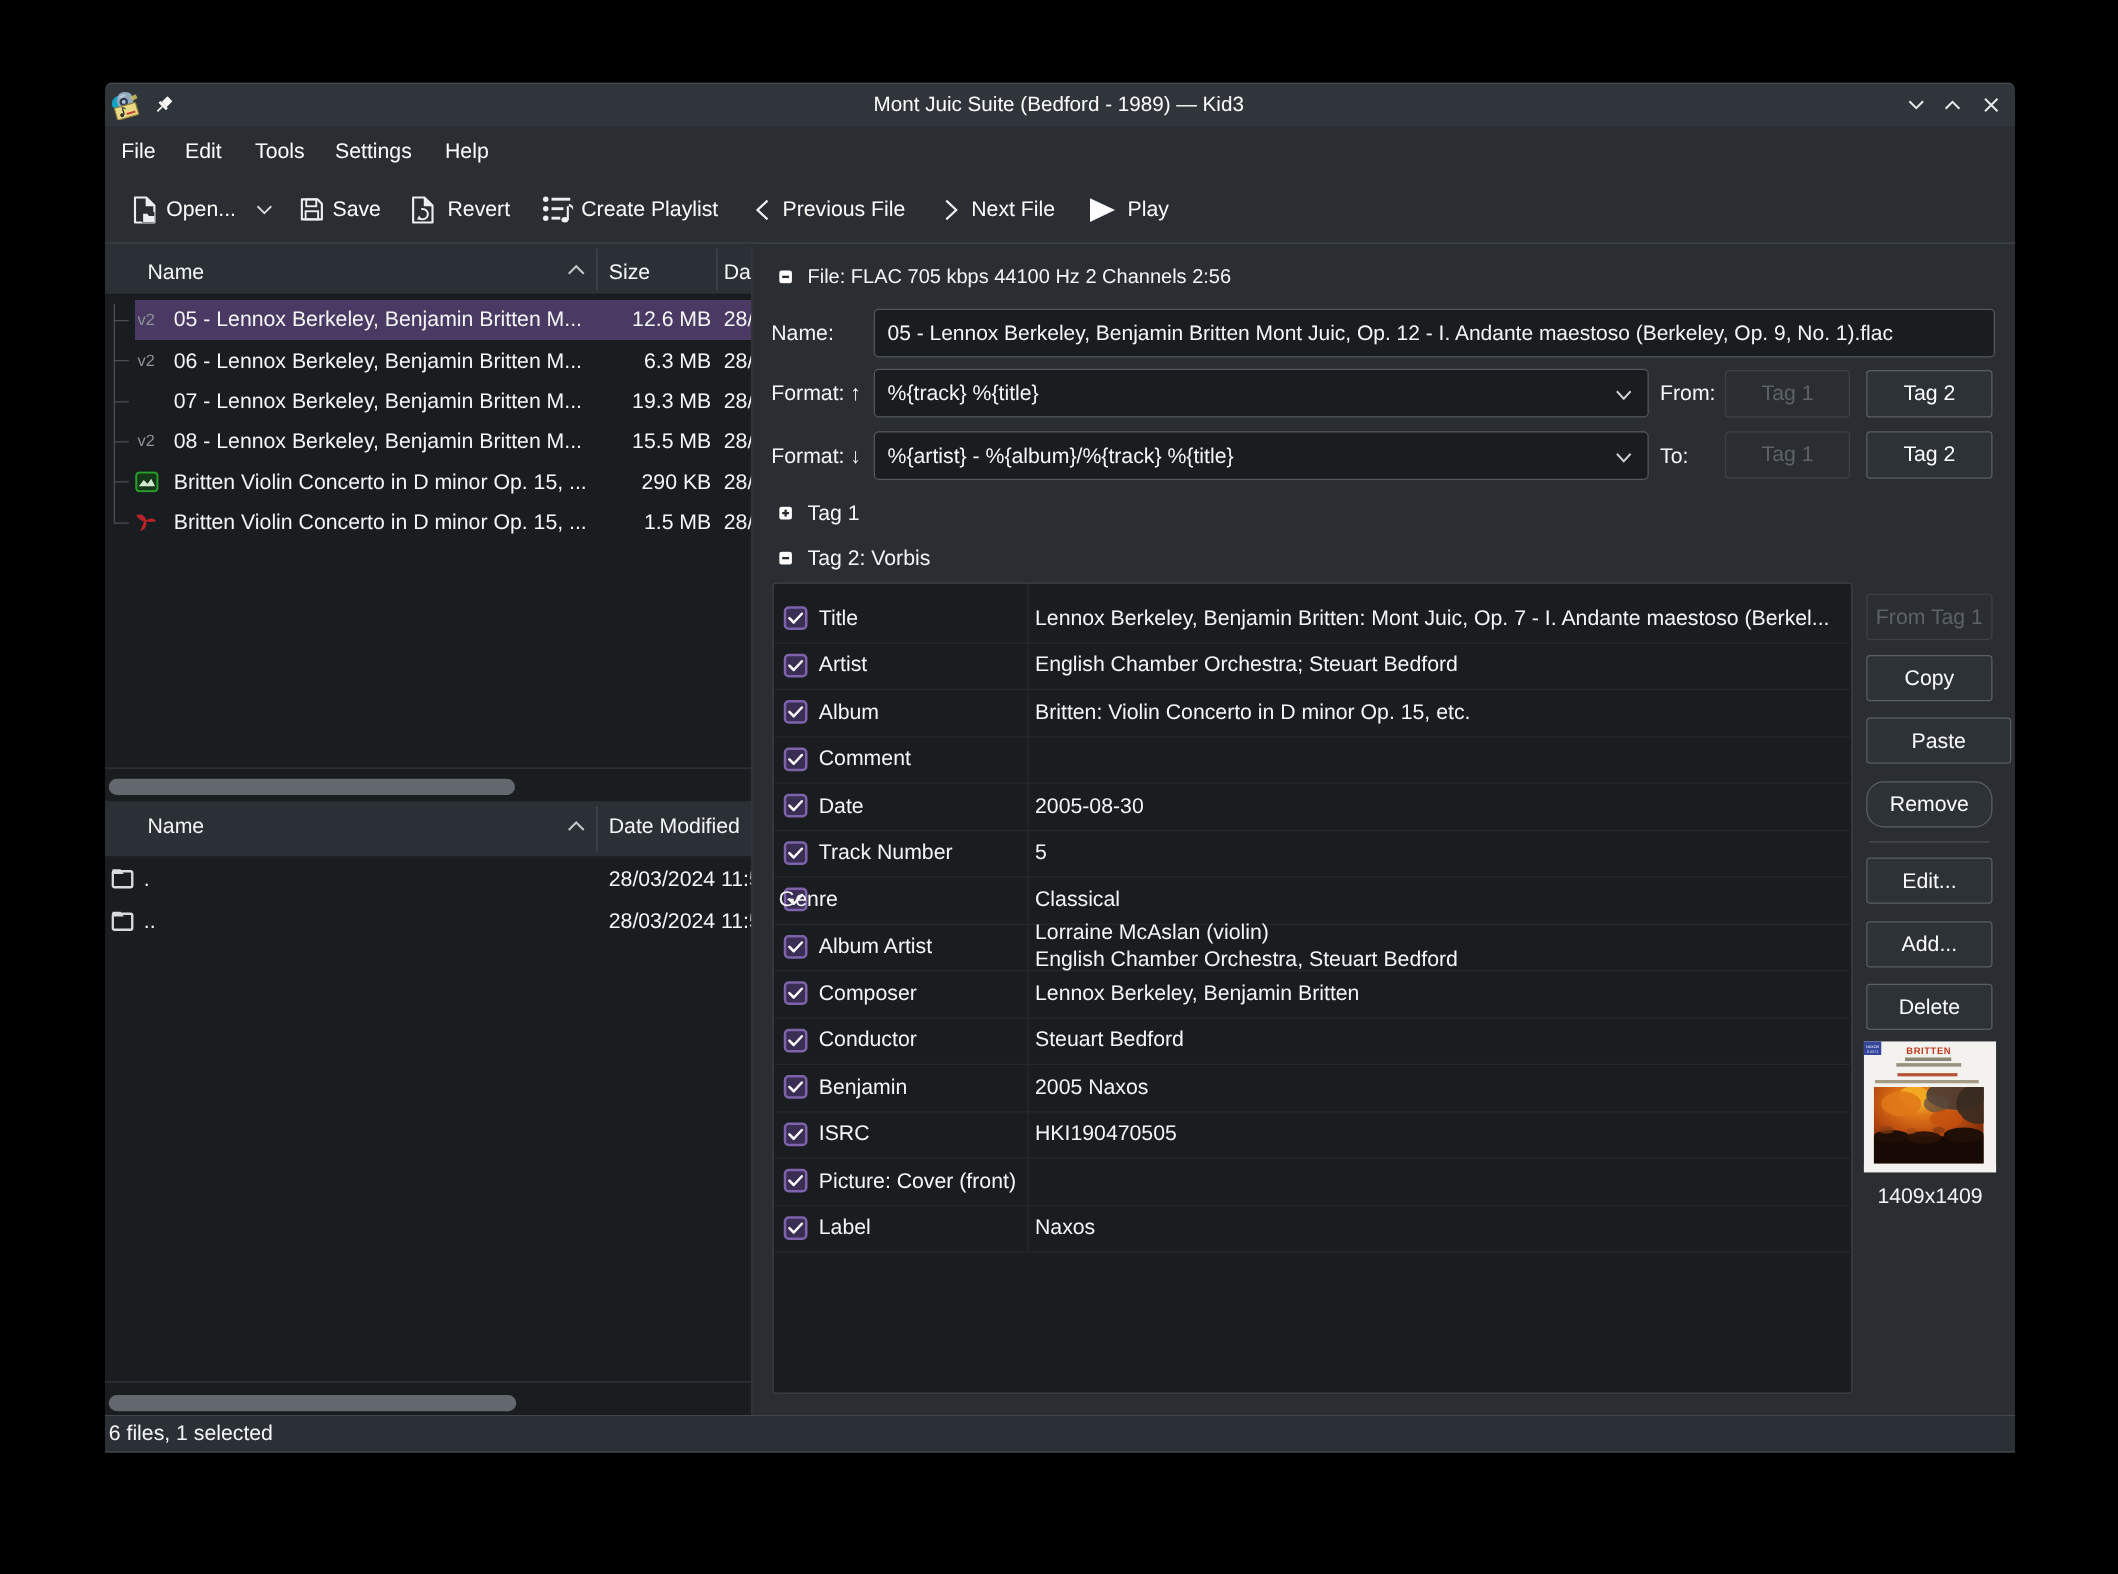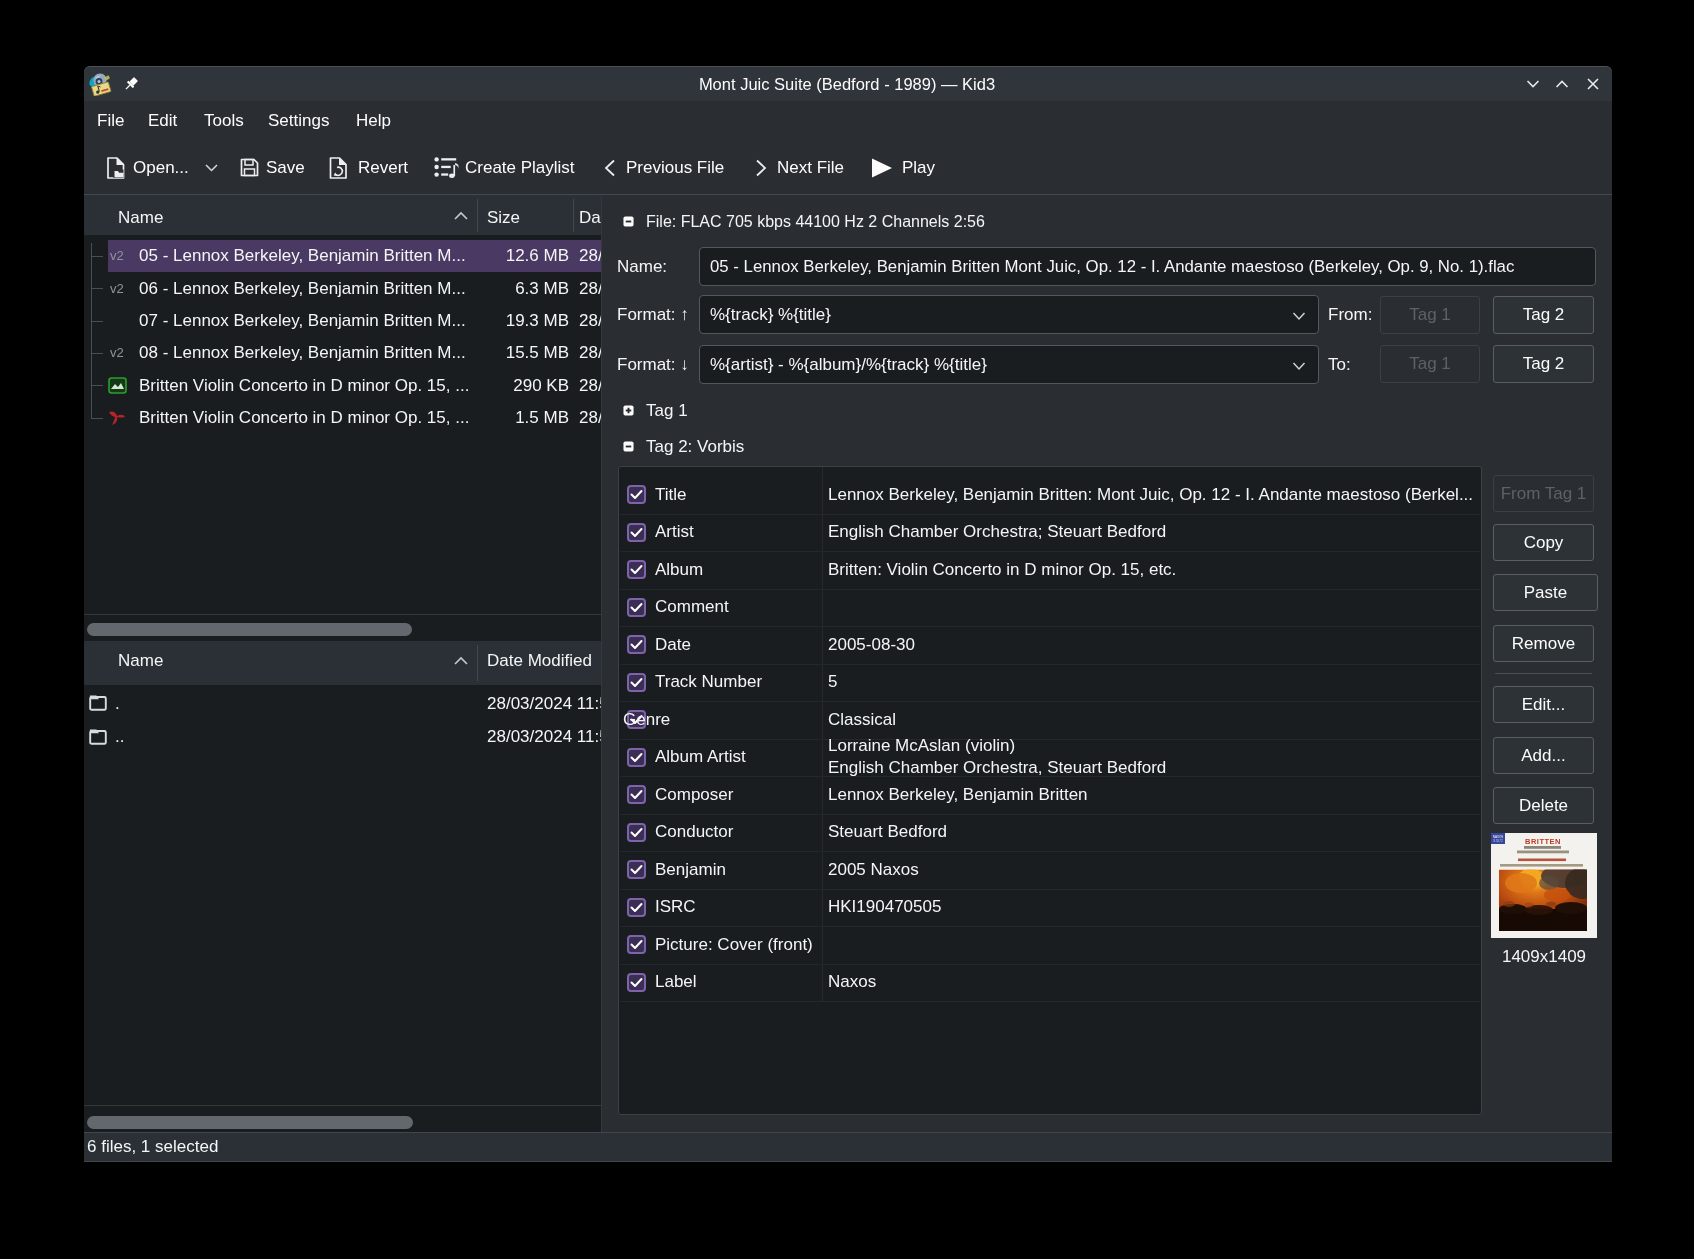--- a/index.html
+++ b/index.html
@@ -240,21 +240,21 @@
 <div class="t" style="left:646px;top:436.5px;">Tag 2: Vorbis</div>
 
 <div class="abs" style="left:618px;top:466px;width:864px;height:649px;background:#1a1d20;border:1px solid #3c4146;border-radius:3px;"></div>
 <div class="abs" style="left:822px;top:467px;width:1px;height:534px;background:#27292c;"></div>
 <div class="abs" style="left:620px;top:513.5px;width:860px;height:1px;background:#25282b;"></div>
 <div class="cb" style="left:627px;top:485.2px;"></div>
 <svg style="left:627px;top:485.2px;" width="19" height="19" viewBox="0 0 19 19">
     <path d="M4.5 9.5 L8 13 L14.5 6" stroke="#fff" stroke-width="2" fill="none" stroke-linecap="round" stroke-linejoin="round"></path>
   </svg>
 <div class="t" style="left:655px;top:484.8px;">Title</div>
-<div class="t" style="left:828px;top:484.8px;max-width:645px;overflow:hidden;">Lennox Berkeley, Benjamin Britten: Mont Juic, Op. 12 - I. Andante maestoso (Berkel...</div>
+<div class="t" style="left:828px;top:484.8px;max-width:645px;overflow:hidden;">Lennox Berkeley, Benjamin Britten: Mont Juic, Op. 7 - I. Andante maestoso (Berkel...</div>
 <div class="abs" style="left:620px;top:551.0px;width:860px;height:1px;background:#25282b;"></div>
 <div class="cb" style="left:627px;top:522.8px;"></div>
 <svg style="left:627px;top:522.8px;" width="19" height="19" viewBox="0 0 19 19">
     <path d="M4.5 9.5 L8 13 L14.5 6" stroke="#fff" stroke-width="2" fill="none" stroke-linecap="round" stroke-linejoin="round"></path>
   </svg>
 <div class="t" style="left:655px;top:522.2px;">Artist</div>
 <div class="t" style="left:828px;top:522.2px;max-width:645px;overflow:hidden;">English Chamber Orchestra; Steuart Bedford</div>
 <div class="abs" style="left:620px;top:588.5px;width:860px;height:1px;background:#25282b;"></div>
 <div class="cb" style="left:627px;top:560.2px;"></div>
 <svg style="left:627px;top:560.2px;" width="19" height="19" viewBox="0 0 19 19">
@@ -334,22 +334,22 @@
 <div class="abs" style="left:620px;top:1001.0px;width:860px;height:1px;background:#25282b;"></div>
 <div class="cb" style="left:627px;top:972.8px;"></div>
 <svg style="left:627px;top:972.8px;" width="19" height="19" viewBox="0 0 19 19">
     <path d="M4.5 9.5 L8 13 L14.5 6" stroke="#fff" stroke-width="2" fill="none" stroke-linecap="round" stroke-linejoin="round"></path>
   </svg>
 <div class="t" style="left:655px;top:972.2px;">Label</div>
 <div class="t" style="left:828px;top:972.2px;max-width:645px;overflow:hidden;">Naxos</div>
 
 <div class="btn dis" style="left:1493px;top:475px;width:101px;height:37px;line-height:35px;">From Tag 1</div>
 <div class="btn" style="left:1493px;top:524px;width:101px;height:37px;line-height:35px;">Copy</div>
-<div class="btn" style="left:1493px;top:574px;width:105px;height:37px;line-height:35px;">Paste</div>
-<div class="btn" style="left:1493px;top:625px;width:101px;height:37px;line-height:35px;">Remove</div>
+<div class="btn" style="left:1493px;top:574px;width:116px;height:37px;line-height:35px;">Paste</div>
+<div class="btn" style="left:1493px;top:625px;width:101px;height:37px;line-height:35px;border-radius:14px;">Remove</div>
 <div class="abs" style="left:1495px;top:673px;width:97px;height:1px;background:#4a4f55;"></div>
 <div class="btn" style="left:1493px;top:686px;width:101px;height:37px;line-height:35px;">Edit...</div>
 <div class="btn" style="left:1493px;top:737px;width:101px;height:37px;line-height:35px;">Add...</div>
 <div class="btn" style="left:1493px;top:787px;width:101px;height:37px;line-height:35px;">Delete</div>
 
 <svg style="left:1491px;top:833px;" width="106" height="105" viewBox="0 0 106 105">
   <defs>
     <radialGradient id="glow" cx="0.42" cy="0.18" r="0.75">
       <stop offset="0" stop-color="#f6c030"></stop>
       <stop offset="0.25" stop-color="#e07818"></stop>

